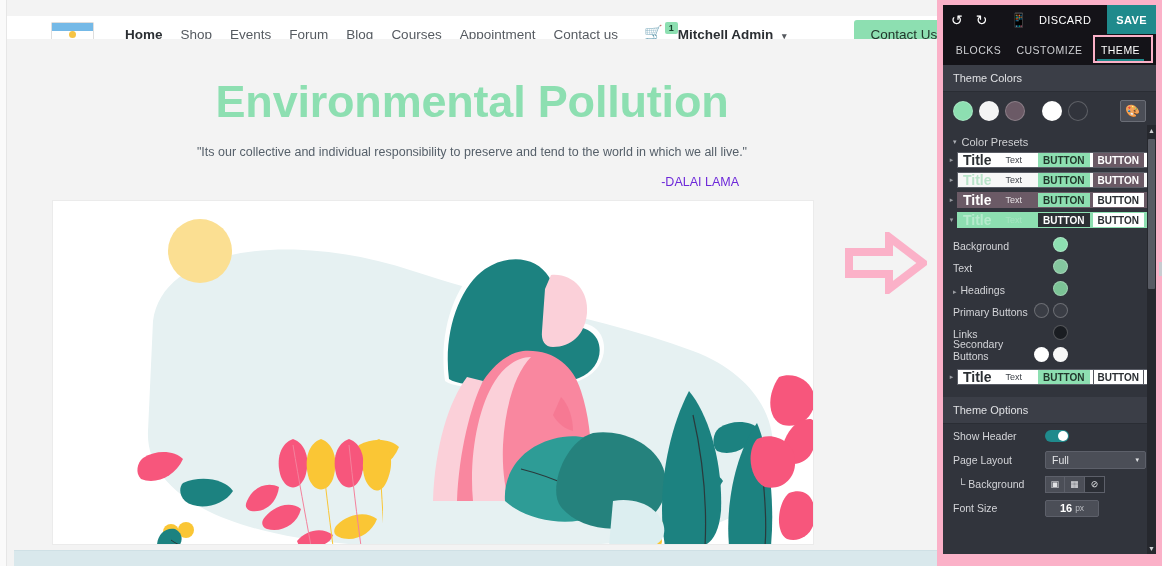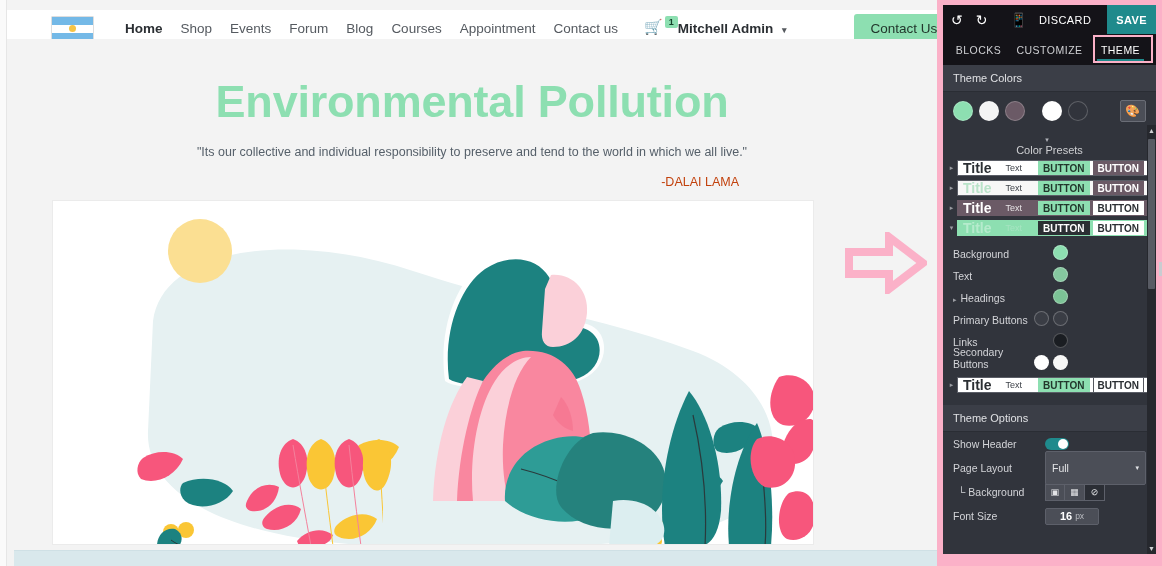--- a/index.html
+++ b/index.html
@@ -18,21 +18,21 @@
     background: #f3f3f3;
     overflow: hidden;
   }
   #site-scroll-left {
     position: absolute; left: 0; top: 0; width: 7px; height: 566px;
     background: #fafafa; border-right: 1px solid #e6e6e6;
   }
 
   
   #navbar {
-    position: absolute; left: 7px; top: 10px; right: 0; height: 38px;
+    position: absolute; left: 7px; top: 16px; right: 0; height: 38px;
     background: #ffffff;
     border-bottom: 1px solid #e9e9e9;
     display: flex; align-items: center;
   }
   #logo {
     width: 43px; height: 26px; margin-left: 44px;
     border: 1px solid #dedede; border-radius: 1px;
     background: linear-gradient(to bottom,
       #74b9e7 0%, #74b9e7 33%,
       #ffffff 33%, #ffffff 66%,
@@ -86,21 +86,21 @@
     text-align: center; margin-top: 37px;
     font-size: 45px; color: #8ddfb1; font-weight: bold;
     letter-spacing: -0.2px;
   }
   #hero-quote {
     text-align: center; margin-top: 17px;
     font-size: 12.5px; color: #56606a;
   }
   #hero-author {
     text-align: right; margin-top: 16px; padding-right: 198px;
-    font-size: 12.5px; color: #c2410c;
+    font-size: 12.5px; color: #6d28d9;
   }
 
   
   #illus {
     position: absolute; left: 45px; top: 161px;
     width: 762px; height: 345px;
     background: #ffffff; border: 1px solid #ebebeb;
     overflow: hidden;
   }
   #illus svg { display: block; width: 762px; height: 345px; }
@@ -193,21 +193,21 @@
   .swatch.gap { margin-left: 11px; }
   #palette-btn {
     margin-left: auto; width: 26px; height: 22px;
     background: #4b4e57; border: 1px solid #6a6d76; border-radius: 2px;
     display: flex; align-items: center; justify-content: center;
     cursor: pointer; color: #e6e7ea; font-size: 12px;
   }
 
   .collapse-head {
     color: #cfd0d3; font-size: 11px; padding: 5px 10px 4px 10px;
-    display: flex; align-items: center; cursor: pointer; flex-direction: column;
+    display: flex; align-items: center; cursor: pointer;
   }
   .caret { font-size: 7px; margin-right: 5px; color: #aeb0b6; }
 
   
   .preset-row {
     display: flex; align-items: center; padding: 0 6px 4px 3px;
   }
   .preset-caret {
     width: 11px; font-size: 7px; color: #9a9ca2; cursor: pointer;
     text-align: center; flex: none;
@@ -249,21 +249,21 @@
   .opt-label.indent { padding-left: 5px; }
   #toggle-show-header {
     width: 24px; height: 12px; border-radius: 6px; background: #1f8a8c;
     position: relative; cursor: pointer;
   }
   #toggle-show-header::after {
     content: ""; position: absolute; right: 1px; top: 1px;
     width: 10px; height: 10px; border-radius: 50%; background: #ffffff;
   }
   #page-layout-select {
-    flex: 1; height: 34px; background: #4b4e57; border: 1px solid #5d606a;
+    flex: 1; height: 18px; background: #4b4e57; border: 1px solid #5d606a;
     border-radius: 2px; display: flex; align-items: center;
     padding: 0 6px; color: #e2e3e6; font-size: 10.5px; cursor: pointer;
   }
   #page-layout-select .sel-caret { margin-left: auto; font-size: 7px; }
   .bg-group { display: flex; }
   .bg-btn {
     width: 20px; height: 17px; background: #4b4e57;
     border: 1px solid #5d606a; color: #e2e3e6; font-size: 9px;
     display: flex; align-items: center; justify-content: center;
     cursor: pointer;

